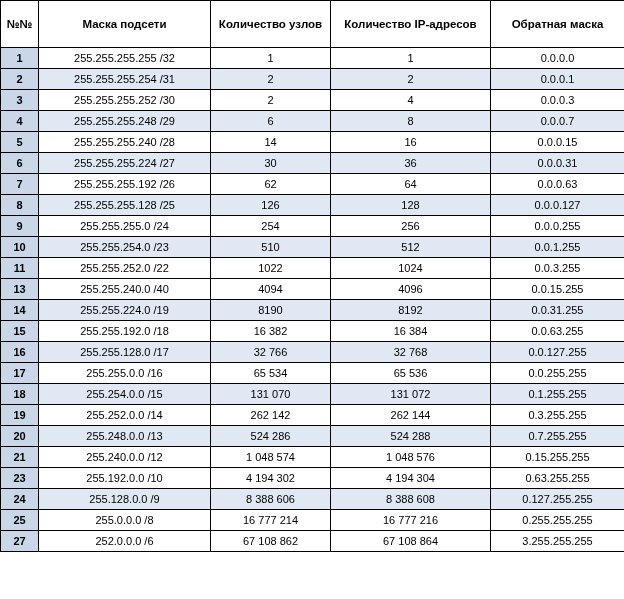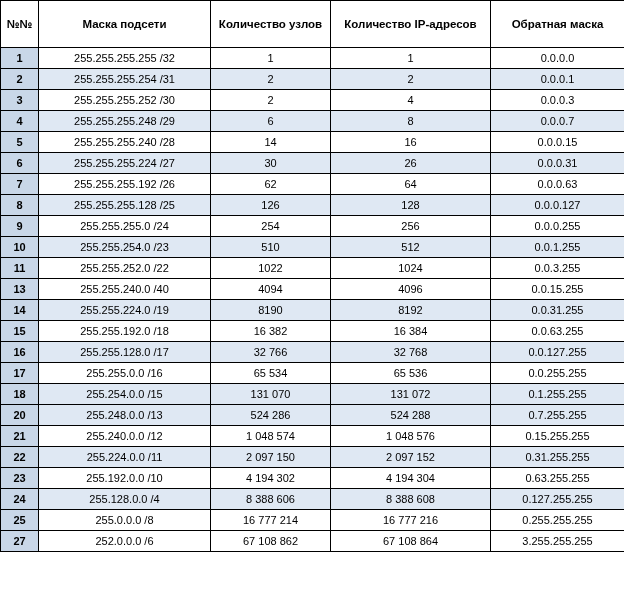--- a/index.html
+++ b/index.html
@@ -124,21 +124,21 @@
           <td class="idx">5</td>
           <td>255.255.255.240 /28</td>
           <td>14</td>
           <td>16</td>
           <td>0.0.0.15</td>
         </tr>
         <tr class="row-even">
           <td class="idx">6</td>
           <td>255.255.255.224 /27</td>
           <td>30</td>
-          <td>26</td>
+          <td>36</td>
           <td>0.0.0.31</td>
         </tr>
         <tr class="row-odd">
           <td class="idx">7</td>
           <td>255.255.255.192 /26</td>
           <td>62</td>
           <td>64</td>
           <td>0.0.0.63</td>
         </tr>
         <tr class="row-even">
@@ -204,51 +204,51 @@
           <td>65 536</td>
           <td>0.0.255.255</td>
         </tr>
         <tr class="row-even">
           <td class="idx">18</td>
           <td>255.254.0.0 /15</td>
           <td>131 070</td>
           <td>131 072</td>
           <td>0.1.255.255</td>
         </tr>
+        <tr class="row-odd">
+          <td class="idx">19</td>
+          <td>255.252.0.0 /14</td>
+          <td>262 142</td>
+          <td>262 144</td>
+          <td>0.3.255.255</td>
+        </tr>
         <tr class="row-even">
           <td class="idx">20</td>
           <td>255.248.0.0 /13</td>
           <td>524 286</td>
           <td>524 288</td>
           <td>0.7.255.255</td>
         </tr>
         <tr class="row-odd">
           <td class="idx">21</td>
           <td>255.240.0.0 /12</td>
           <td>1 048 574</td>
           <td>1 048 576</td>
           <td>0.15.255.255</td>
         </tr>
-        <tr class="row-even">
-          <td class="idx">22</td>
-          <td>255.224.0.0 /11</td>
-          <td>2 097 150</td>
-          <td>2 097 152</td>
-          <td>0.31.255.255</td>
-        </tr>
         <tr class="row-odd">
           <td class="idx">23</td>
           <td>255.192.0.0 /10</td>
           <td>4 194 302</td>
           <td>4 194 304</td>
           <td>0.63.255.255</td>
         </tr>
         <tr class="row-even">
           <td class="idx">24</td>
-          <td>255.128.0.0 /4</td>
+          <td>255.128.0.0 /9</td>
           <td>8 388 606</td>
           <td>8 388 608</td>
           <td>0.127.255.255</td>
         </tr>
         <tr class="row-odd">
           <td class="idx">25</td>
           <td>255.0.0.0 /8</td>
           <td>16 777 214</td>
           <td>16 777 216</td>
           <td>0.255.255.255</td>

